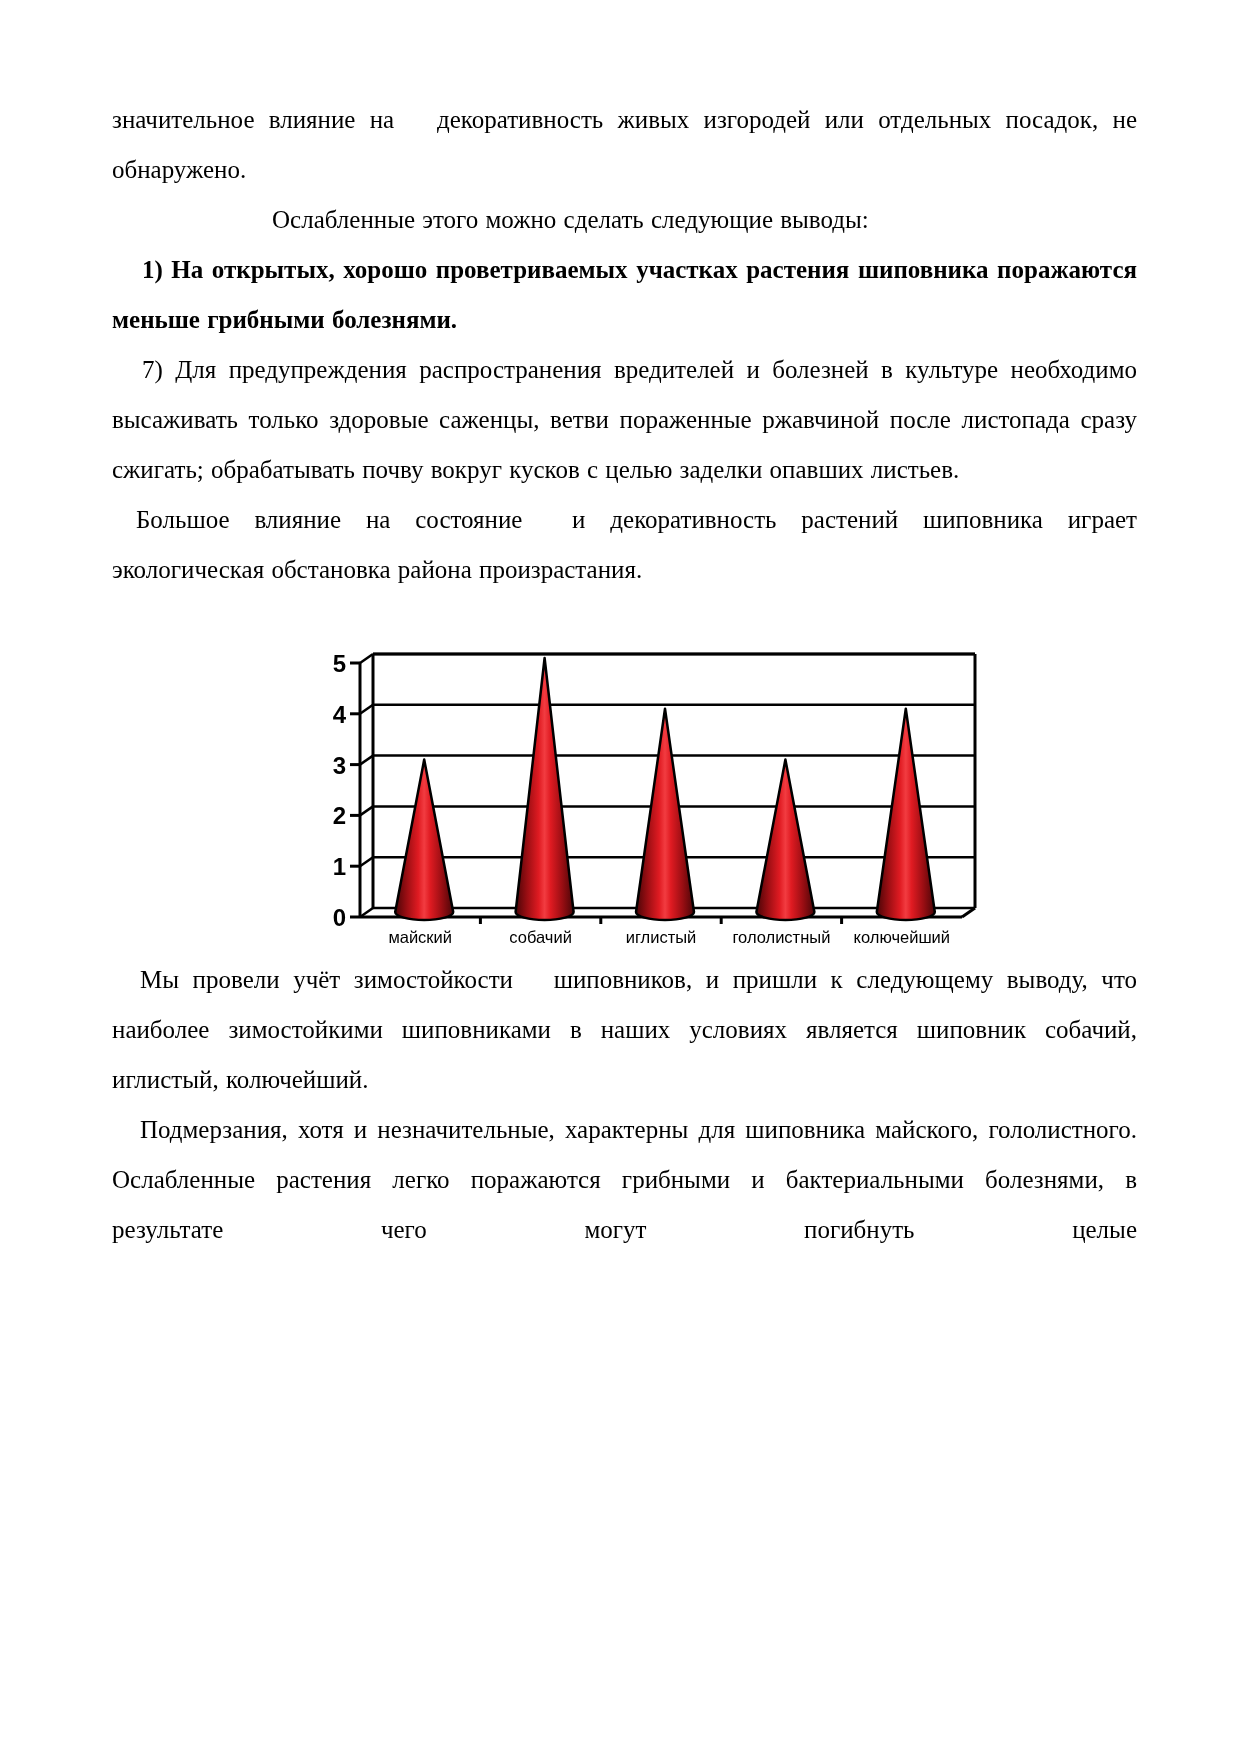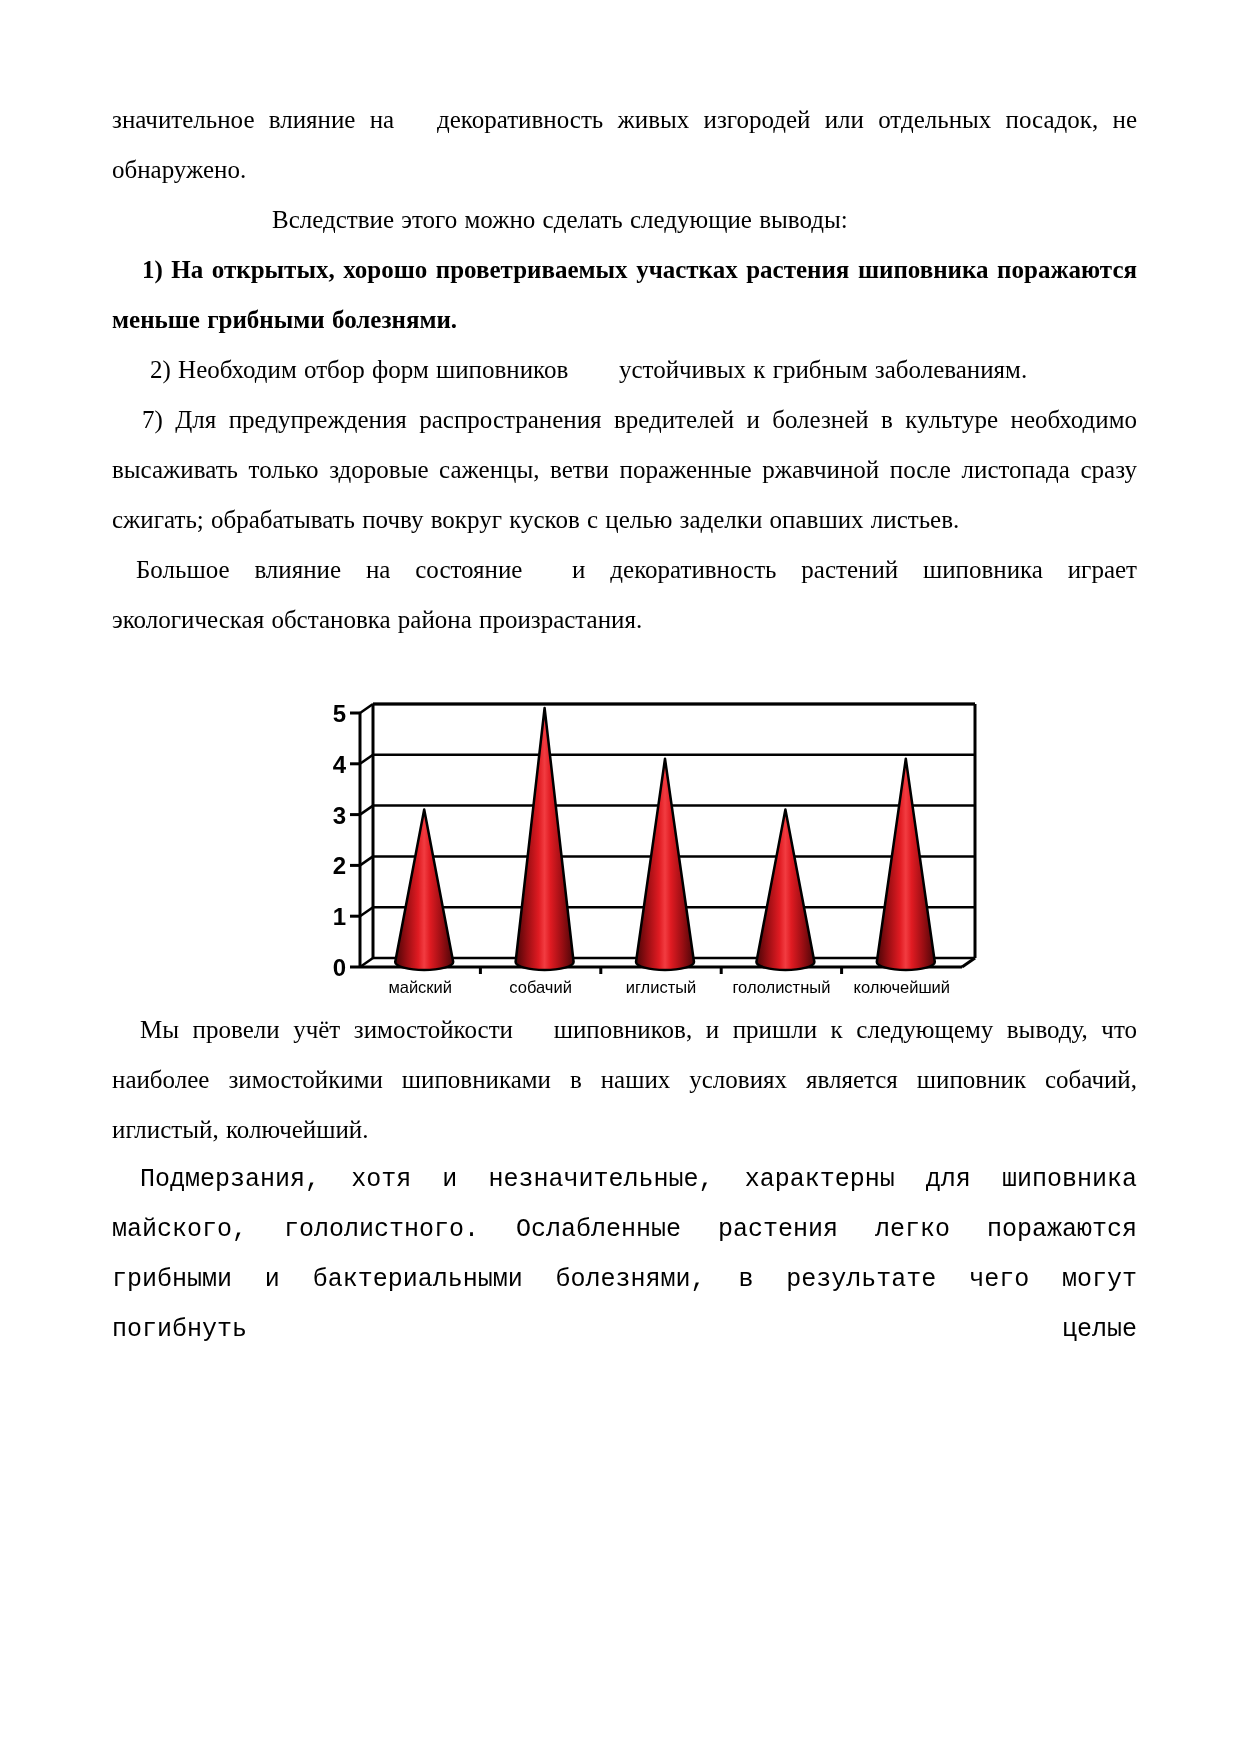--- a/index.html
+++ b/index.html
@@ -41,23 +41,22 @@
   .cat-label  { font-family: "Liberation Sans", sans-serif; font-size: 16.5px; }
 </style>
 </head>
 <body>
 
 <div class="page">
   <div class="content">
 
     <div id="paras-before">
         <p class="body-para" style="text-indent: 0px;">значительное влияние на&nbsp;&nbsp; декоративность живых изгородей или отдельных посадок, не обнаружено.</p>
-        <p class="body-para" style="text-indent: 160px;">Вследствие этого можно сделать следующие выводы:</p>
+        <p class="body-para" style="text-indent: 160px;">Ослабленные этого можно сделать следующие выводы:</p>
         <p class="body-para" style="text-indent: 30px; font-weight: bold;">1) На открытых, хорошо проветриваемых участках растения шиповника поражаются меньше грибными болезнями.</p>
-        <p class="body-para" style="text-indent: 38px;">2) Необходим отбор форм шиповников&nbsp;&nbsp;&nbsp;&nbsp;&nbsp;&nbsp; устойчивых к грибным заболеваниям.</p>
         <p class="body-para" style="text-indent: 30px;">7) Для предупреждения распространения вредителей и болезней в культуре необходимо высаживать только здоровые саженцы, ветви пораженные ржавчиной после листопада сразу сжигать; обрабатывать почву вокруг кусков с целью заделки опавших листьев.</p>
         <p class="body-para" style="text-indent: 24px;">Большое влияние на состояние&nbsp; и декоративность растений шиповника играет экологическая обстановка района произрастания.</p>
       </div>
 
     <div class="chart-wrap">
       <svg id="chart-svg" width="680" height="320" viewBox="0 0 680 320" xmlns="http://www.w3.org/2000/svg">
         <defs>
           <linearGradient id="coneGrad" x1="0" y1="0" x2="1" y2="0">
             <stop offset="0" stop-color="#4a0507"></stop>
             <stop offset="0.2" stop-color="#9b0e13"></stop>
@@ -117,17 +116,17 @@
             <text x="351" y="308" class="cat-label" text-anchor="middle" fill="#000000">иглистый</text>
             <text x="471.40000000000003" y="308" class="cat-label" text-anchor="middle" fill="#000000">гололистный</text>
             <text x="591.8000000000001" y="308" class="cat-label" text-anchor="middle" fill="#000000">колючейший</text>
           </g>
       </svg>
     </div>
 
 
     <div id="paras-after">
         <p class="body-para" style="text-indent: 28px;">Мы провели учёт зимостойкости&nbsp;&nbsp; шиповников, и пришли к следующему выводу, что наиболее зимостойкими шиповниками в наших условиях является шиповник собачий, иглистый, колючейший.</p>
-        <p class="body-para justify-last" style="text-indent: 28px; font-family: Liberation Mono, monospace;">Подмерзания, хотя и незначительные, характерны для шиповника майского, гололистного. Ослабленные растения легко поражаются грибными и бактериальными болезнями, в результате чего могут погибнуть целые</p>
+        <p class="body-para justify-last" style="text-indent: 28px;">Подмерзания, хотя и незначительные, характерны для шиповника майского, гололистного. Ослабленные растения легко поражаются грибными и бактериальными болезнями, в результате чего могут погибнуть целые</p>
       </div>
 
   </div>
 </div>
 
 </body></html>

